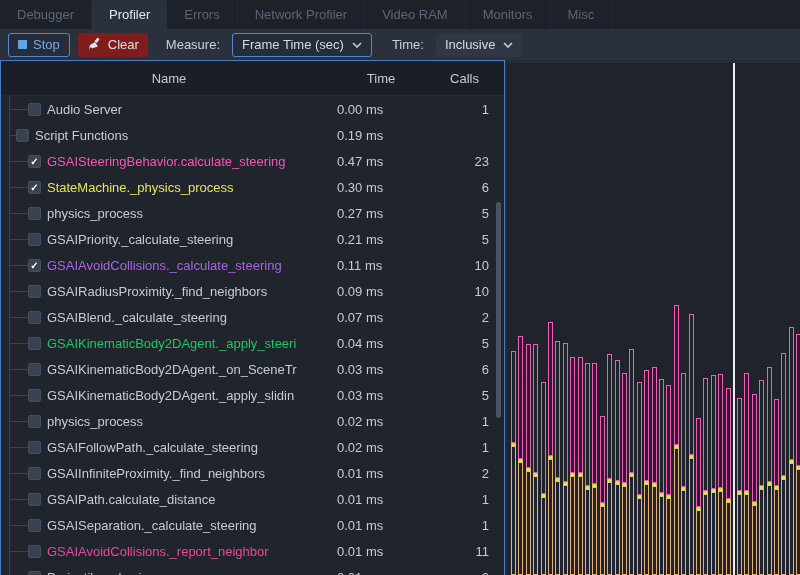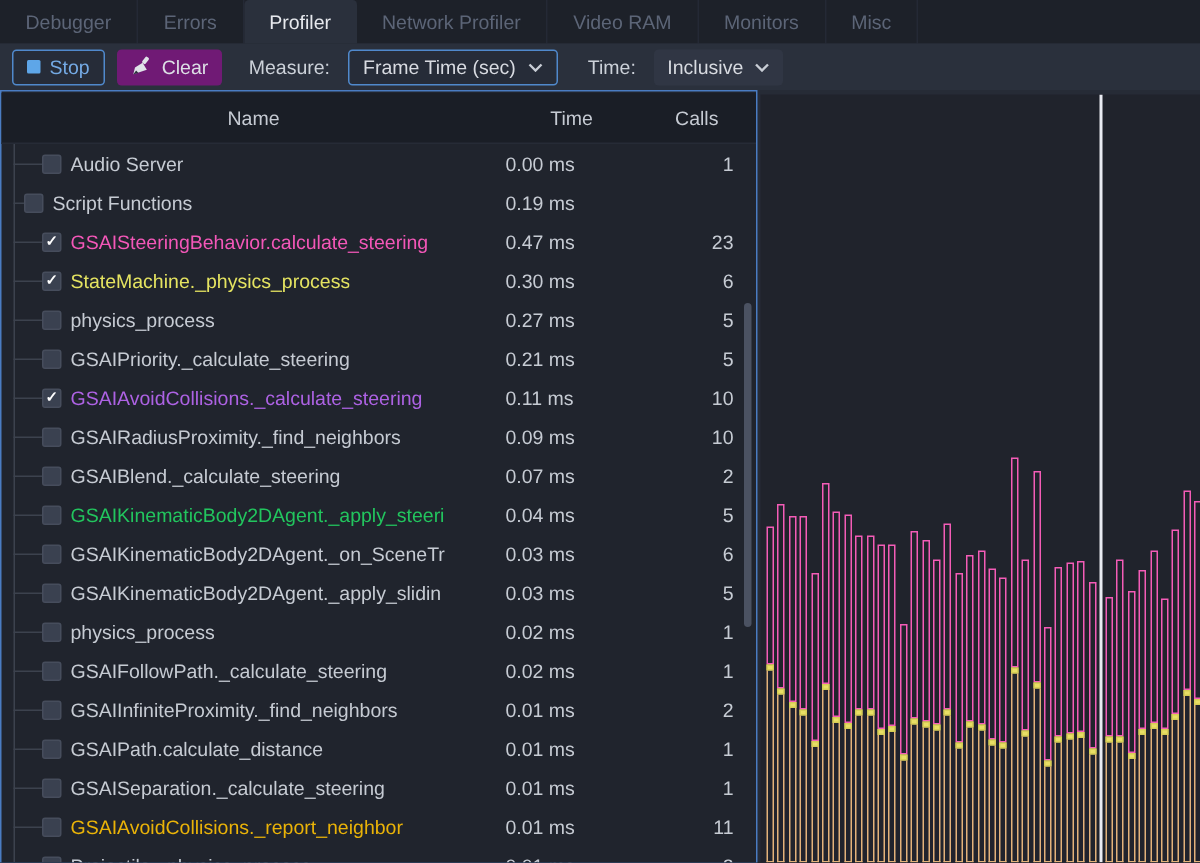--- a/index.html
+++ b/index.html
@@ -10,21 +10,21 @@
   
   .tabbar { position:absolute; left:0; top:0; right:0; height:29px; background:#1d2129; display:flex; align-items:stretch; }
   .tab { padding:4px 17px; display:flex; align-items:center; color:#5c6577; cursor:default; position:relative; border-right:1px solid #242935; }
   .tab.active { background:#2a303c; color:#e7e9ee; border-right:none; border-radius:3px 3px 0 0; }
 
   
   .toolbar { position:absolute; left:0; top:29px; right:0; height:31px; background:#2a303c; display:flex; align-items:center; gap:8px; padding:0 8px; }
   .btn { height:24px; display:flex; align-items:center; gap:6px; padding:0 9px; border-radius:3px; }
   .btn-stop { border:1px solid #5089cc; color:#74aae4; background:#262c38; }
   .stop-square { width:9px; height:9px; background:#5ea6e8; border-radius:1px; }
-  .btn-clear { background:#701a75; color:#dde0e6; }
+  .btn-clear { background:#7f1d1d; color:#dde0e6; }
   .tb-label { color:#ccd1d9; padding:0 4px; }
   .dropdown { height:24px; display:flex; align-items:center; gap:8px; padding:0 9px; border-radius:3px; background:#262c38; color:#d8dbe1; }
   .dd-focus { border:1px solid #5089cc; }
   .dd-plain { background:#303644; }
   .chev { display:block; margin-top:1px; }
 
   
   .table-panel { position:absolute; left:0; top:60px; width:505px; height:516px; border:1px solid #4a7cc2; background:#20242d; }
   .thead { position:absolute; left:0; top:1px; right:0; height:34px; background:#1a1e26; display:flex; align-items:center; border-bottom:1px solid #262b36; }
   .th { color:#c6cbd3; }
@@ -54,22 +54,22 @@
   .bar-yellow { position:absolute; width:5px; height:4px; background:#e8df66; border:1px solid #d6cd55; }
   .cursor-line { position:absolute; top:0; bottom:0; width:2px; background:#e9ebf2; }
 </style>
 </head>
 <body>
 
 <div class="app">
 
   <div class="tabbar">
       <div class="tab">Debugger</div>
+      <div class="tab active">Profiler</div>
       <div class="tab">Errors</div>
-      <div class="tab active">Profiler</div>
       <div class="tab">Network Profiler</div>
       <div class="tab">Video RAM</div>
       <div class="tab">Monitors</div>
       <div class="tab">Misc</div>
     </div>
 
   <div class="toolbar">
     <div class="btn btn-stop">
       <span class="stop-square"></span>
       <span>Stop</span>
@@ -258,21 +258,21 @@
             <span class="checkbox"></span>
             <span class="row-label" style="color: rgb(198, 203, 211);">GSAISeparation._calculate_steering</span>
           </div>
           <div class="cell-time">0.01 ms</div>
           <div class="cell-calls">1</div>
         </div>
         <div class="row">
           <div class="cell-name indent2">
             <span class="stub"></span>
             <span class="checkbox"></span>
-            <span class="row-label" style="color: #eab308;">GSAIAvoidCollisions._report_neighbor</span>
+            <span class="row-label" style="color: #ec4899;">GSAIAvoidCollisions._report_neighbor</span>
           </div>
           <div class="cell-time">0.01 ms</div>
           <div class="cell-calls">11</div>
         </div>
         <div class="row">
           <div class="cell-name indent2">
             <span class="checkbox"></span>
             <span class="row-label" style="color: rgb(198, 203, 211);">Projectile._physics_process</span>
           </div>
           <div class="cell-time">0.01 ms</div>

